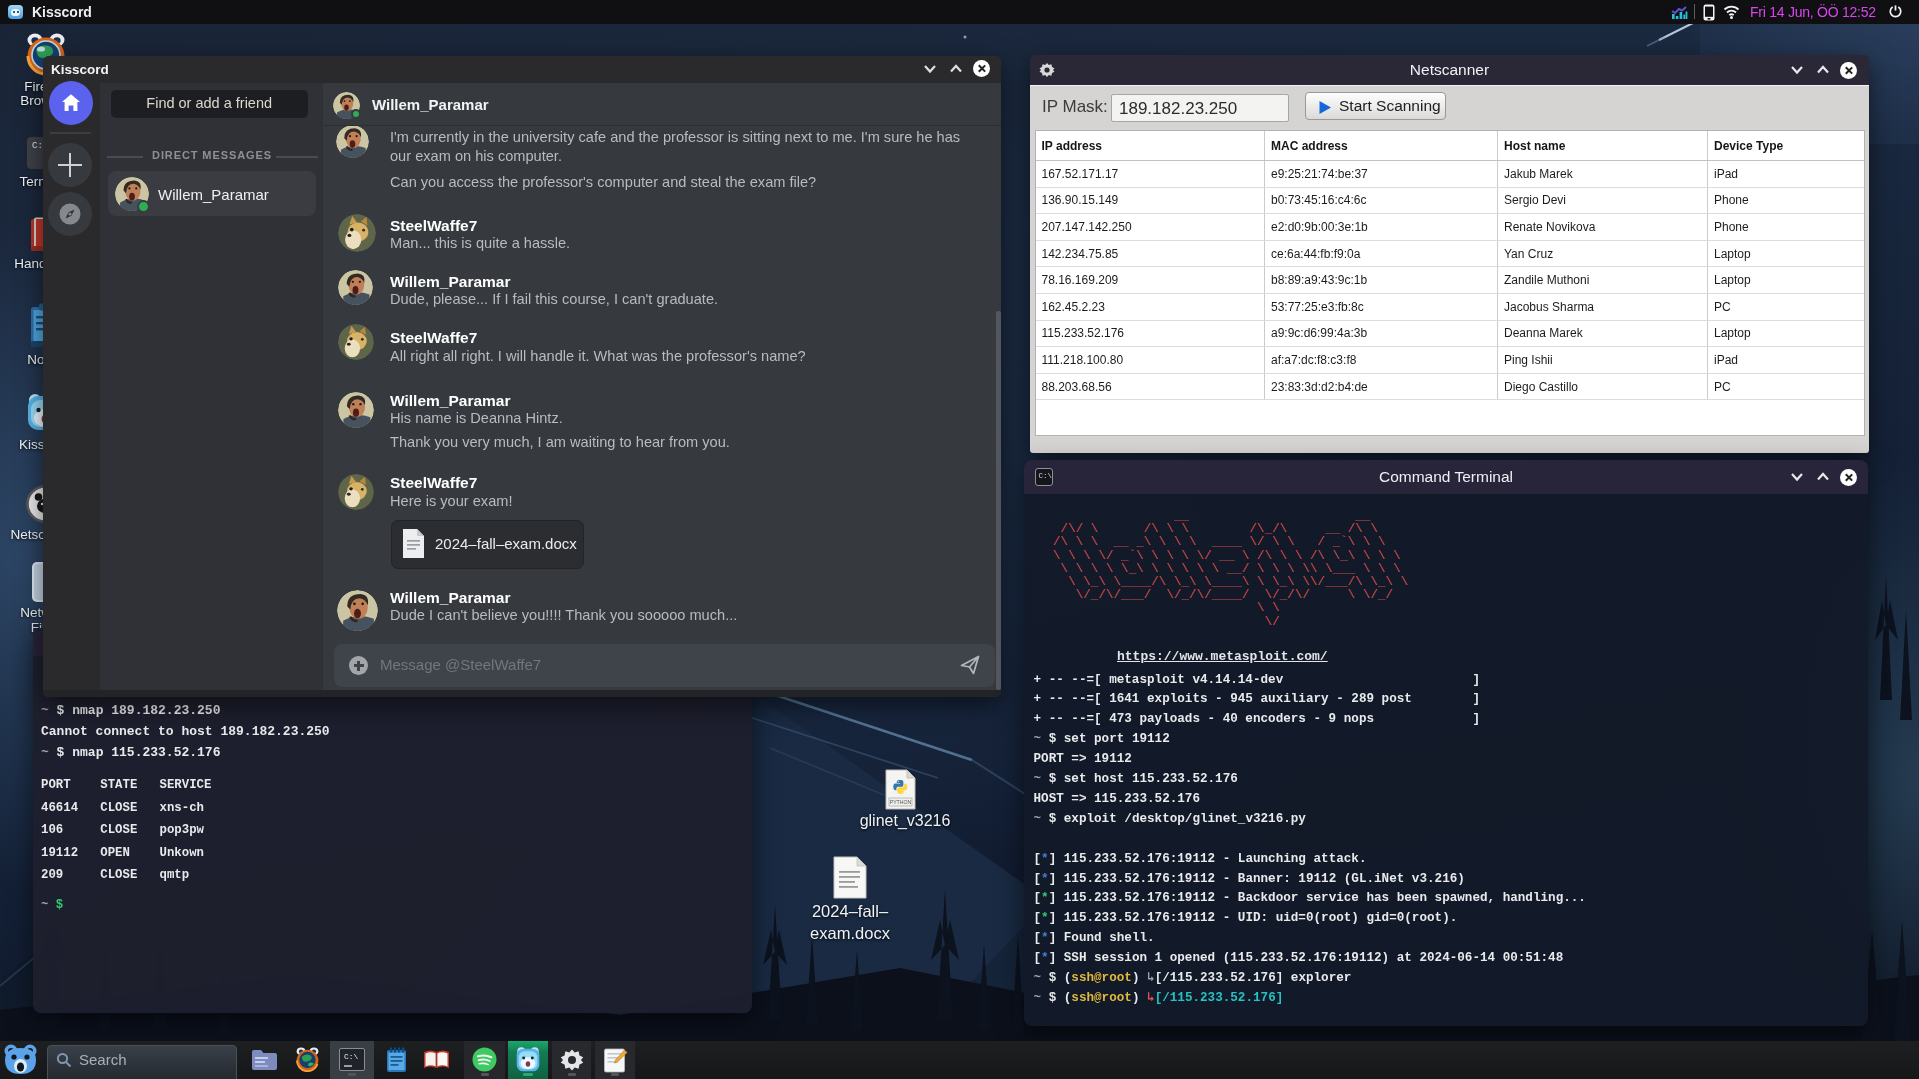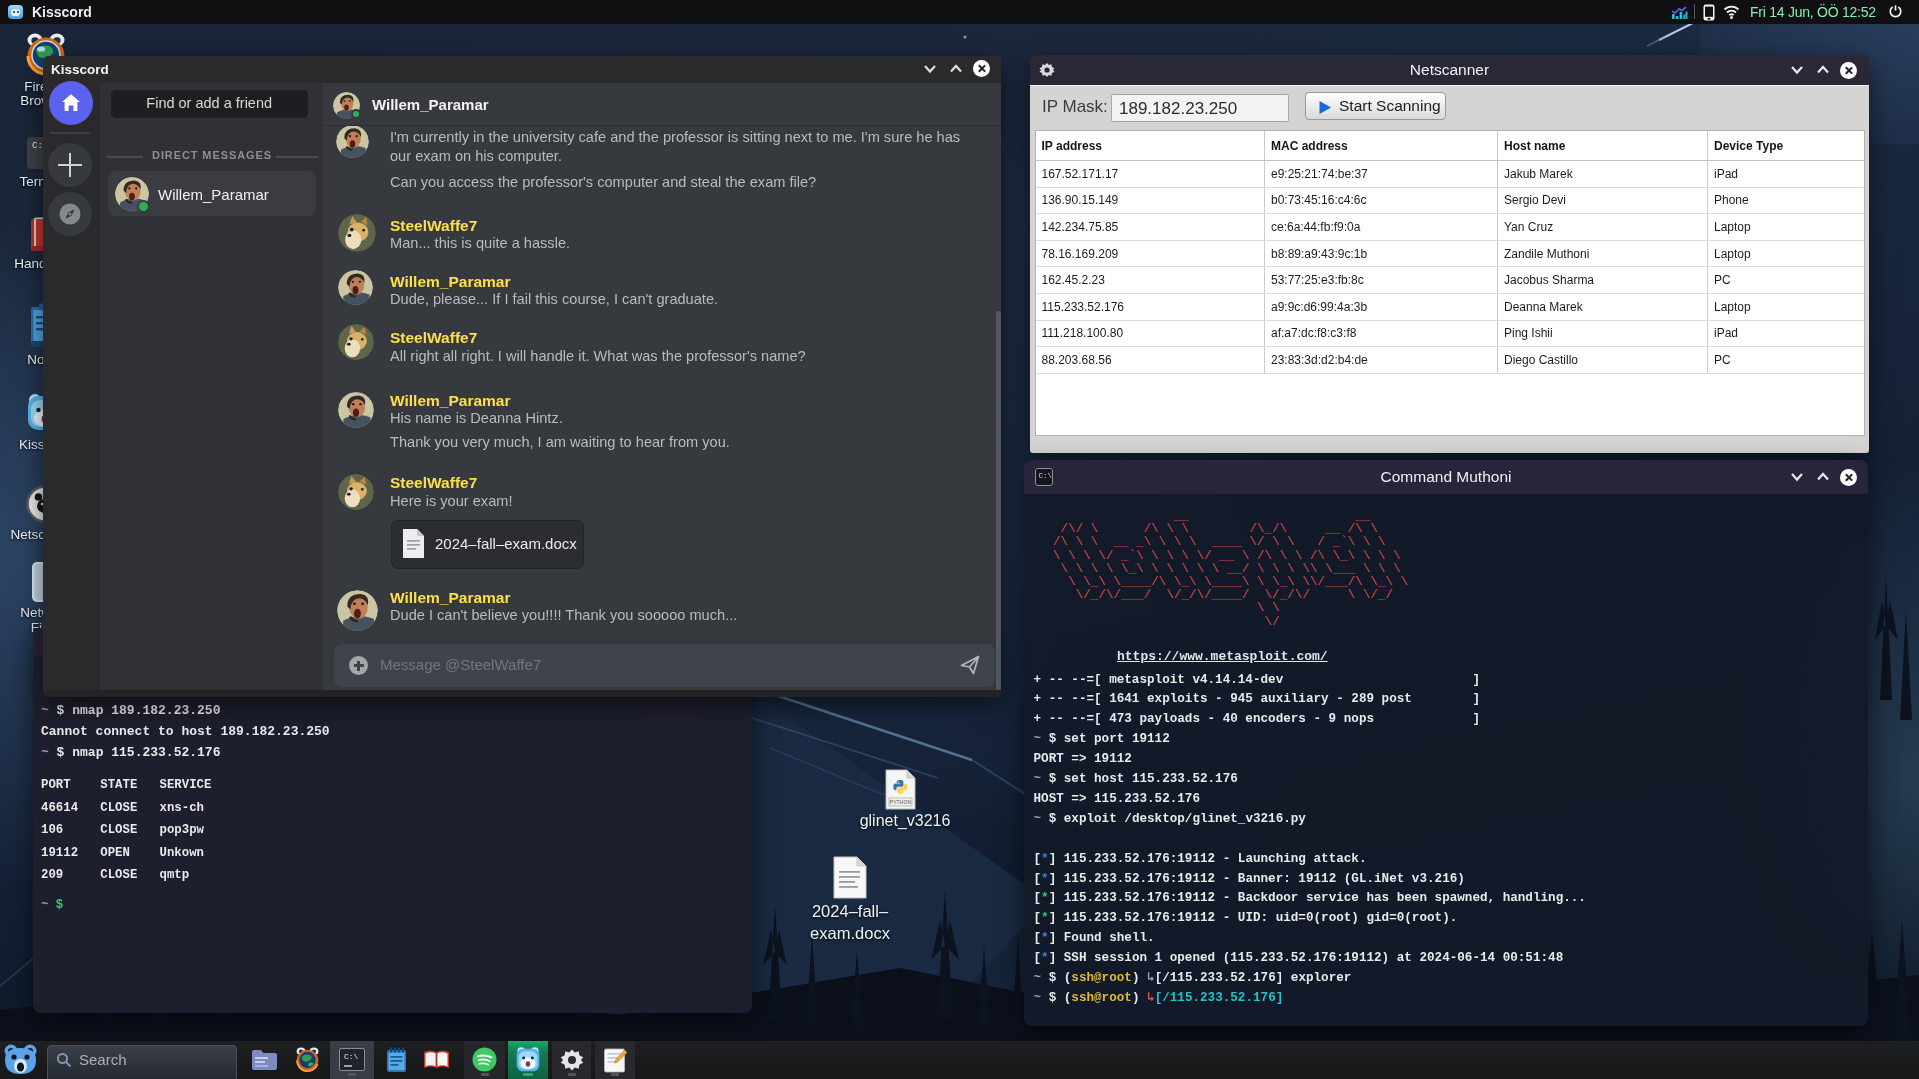--- a/index.html
+++ b/index.html
@@ -16,29 +16,29 @@
       radial-gradient(700px 500px at 860px 600px, rgba(46,74,108,.2), rgba(46,74,108,0) 75%),
       linear-gradient(168deg,#1a2436 0%,#1b2a41 30%,#152238 55%,#0e172a 78%,#0a0e1a 100%); }
 
   
   #topbar { left:0; top:0; width:1919px; height:24px; background:#101013; z-index:50; }
   #topbar .title { position:absolute; left:32px; top:4px; font-size:14px; font-weight:bold; color:#eceef0; }
   #tb-icon { position:absolute; left:8px; top:5px; width:15px; height:14px; border-radius:4px;
     background:linear-gradient(180deg,#9fd9f5 0%,#4e9ee2 100%); }
   #tb-icon:before { content:""; position:absolute; left:3px; top:4px; width:9px; height:7px; border-radius:4px; background:#eaf7fd; }
   #tb-icon:after { content:""; position:absolute; left:4.5px; top:6px; width:2px; height:2px; border-radius:50%; background:#123; box-shadow:4px 0 0 #123; }
-  .traytxt { position:absolute; left:1750px; top:3.5px; font-size:14px; letter-spacing:-0.25px; color:#86efac; }
+  .traytxt { position:absolute; left:1750px; top:3.5px; font-size:14px; letter-spacing:-0.25px; color:#d946ef; }
   #powericon { position:absolute; left:1888px; top:4px; width:15px; height:15px; }
 
   
   .win { position:absolute; border-radius:7px; box-shadow:0 8px 26px rgba(0,0,0,.55); }
   .xbtn { position:absolute; width:17px; height:17px; border-radius:50%; background:#fff; }
   .xbtn:before,.xbtn:after { content:""; position:absolute; left:8px; top:4px; width:1.8px; height:9px; background:#222; }
   .xbtn:before { transform:rotate(45deg);} .xbtn:after { transform:rotate(-45deg);}
-  .mname { font-size:15.5px; font-weight:bold; color:#fde047; }
+  .mname { font-size:15.5px; font-weight:bold; color:#ffffff; }
   .mtxt { font-size:14.6px; line-height:19.4px; color:#b7bcc2; }
   .av { border-radius:50%; }
   #ntable { border-collapse:collapse; width:830px; table-layout:fixed; }
   #ntable td { font-size:12px; color:#1c1c1e; padding:0 0 0 6px; height:26.6px; border-right:1px solid #cbcbcb; border-bottom:1px solid #dcdcdc; white-space:nowrap; overflow:hidden; }
   #ntable td:last-child { border-right:none; }
   #ntable tr.hdr td { font-weight:bold; height:29.5px; color:#161618; border-bottom:1px solid #c2c2c2; }
   #ntable td:nth-child(1){width:229px} #ntable td:nth-child(2){width:233px} #ntable td:nth-child(3){width:210px} #ntable td:nth-child(4){width:158px}
   .pm { color:#9aa0a8; } .y { color:#e2b93d; } .bl { color:#3f7fd6; } .gr { color:#2ecc71; } .cy { color:#25c3c3; } .rd { color:#e05252; }
 
   
@@ -451,20 +451,26 @@
               <td>Jakub Marek</td>
               <td>iPad</td>
             </tr>
         <tr>
               <td>136.90.15.149</td>
               <td>b0:73:45:16:c4:6c</td>
               <td>Sergio Devi</td>
               <td>Phone</td>
             </tr>
         <tr>
+              <td>207.147.142.250</td>
+              <td>e2:d0:9b:00:3e:1b</td>
+              <td>Renate Novikova</td>
+              <td>Phone</td>
+            </tr>
+        <tr>
               <td>142.234.75.85</td>
               <td>ce:6a:44:fb:f9:0a</td>
               <td>Yan Cruz</td>
               <td>Laptop</td>
             </tr>
         <tr>
               <td>78.16.169.209</td>
               <td>b8:89:a9:43:9c:1b</td>
               <td>Zandile Muthoni</td>
               <td>Laptop</td>
@@ -496,21 +502,21 @@
       </tbody>
         </table>
     </div>
   </div>
 
   <div id="term" class="win">
     <div class="tbar">
       <div class="abs" style="left:11px;top:8px;width:18px;height:18px;background:#14161c;border:1.5px solid #8b9099;border-radius:3px">
         <div class="abs" style="left:2.5px;top:3px;font-size:7.5px;color:#d5d8dc;font-family:'Liberation Mono',monospace">C:\</div>
       </div>
-      <div class="t">Command Muthoni</div>
+      <div class="t">Command Terminal</div>
     </div>
     <svg class="abs" style="left:765px;top:9px" width="16" height="15" viewBox="0 0 16 15">
         <path d="M3 5 L8 10.5 L13 5" fill="none" stroke="#e8e8ea" stroke-width="2.2"></path>
       </svg>
     <svg class="abs" style="left:791px;top:9px" width="16" height="15" viewBox="0 0 16 15">
         <path d="M3 10.5 L8 5 L13 10.5" fill="none" stroke="#e8e8ea" stroke-width="2.2"></path>
       </svg>
     <div class="xbtn" style="left:816px;top:8.5px"></div>
 
     <pre class="abs" style="left:21.5px;top:50px;font-size:12.6px;line-height:13.2px;color:#bc4343;font-weight:bold">                 __                      __

